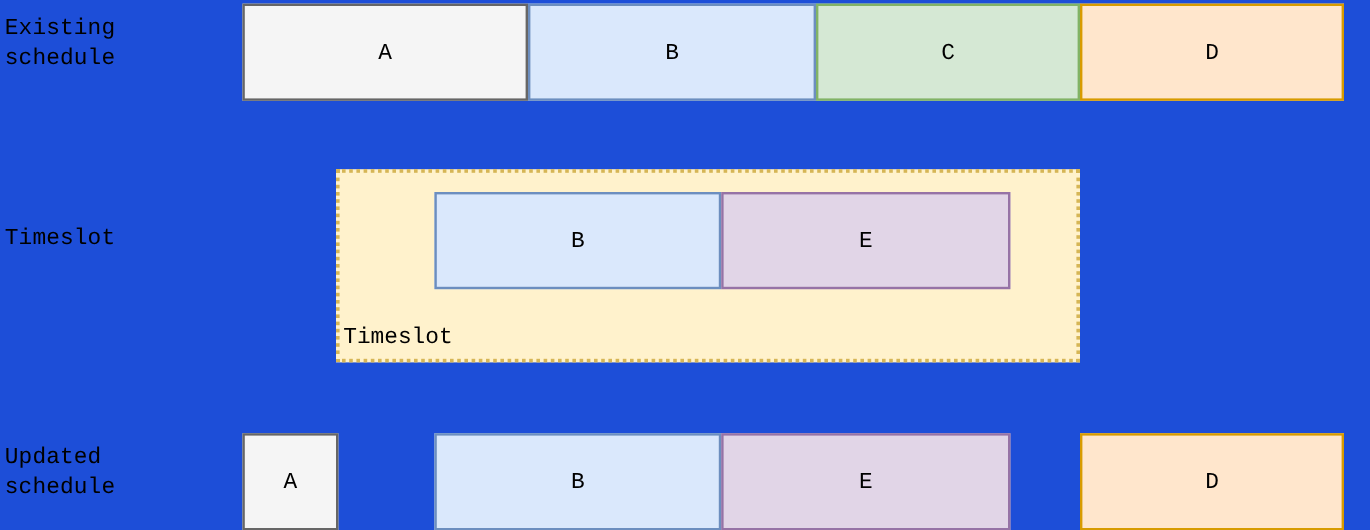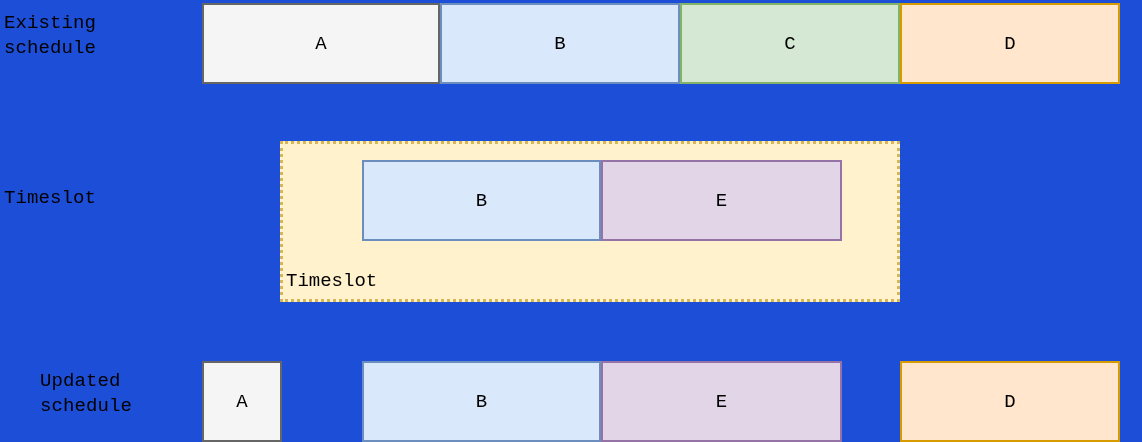--- a/index.html
+++ b/index.html
@@ -61,19 +61,19 @@
 schedule</div>
     <div class="block" style="left: 202px; top: 3px; width: 238px; height: 81px; background: rgb(245, 245, 245); border-color: rgb(102, 102, 102);">A</div>
     <div class="block" style="left: 440px; top: 3px; width: 240px; height: 81px; background: rgb(218, 232, 252); border-color: rgb(108, 142, 191);">B</div>
     <div class="block" style="left: 680px; top: 3px; width: 220px; height: 81px; background: rgb(213, 232, 212); border-color: rgb(130, 179, 102);">C</div>
     <div class="block" style="left: 900px; top: 3px; width: 220px; height: 81px; background: rgb(255, 230, 204); border-color: rgb(215, 155, 0);">D</div>
     <div class="row-label" style="left: 4px; top: 186px;">Timeslot</div>
     <div class="timeslot-box" style="left: 280px; top: 141px; width: 620px; height: 161px; background: rgb(255, 242, 204); border-color: rgb(214, 182, 86);"></div>
     <div class="timeslot-caption" style="left: 286px; top: 254px; margin-top: 16px;">Timeslot</div>
     <div class="block" style="left: 362px; top: 160px; width: 239px; height: 81px; background: rgb(218, 232, 252); border-color: rgb(108, 142, 191);">B</div>
     <div class="block" style="left: 601px; top: 160px; width: 241px; height: 81px; background: rgb(225, 213, 231); border-color: rgb(150, 115, 166);">E</div>
-    <div class="row-label" style="left: 4px; top: 369px; margin-left: 36px;">Updated
+    <div class="row-label" style="left: 4px; top: 369px;">Updated
 schedule</div>
     <div class="block" style="left: 202px; top: 361px; width: 80px; height: 81px; background: rgb(245, 245, 245); border-color: rgb(102, 102, 102);">A</div>
     <div class="block" style="left: 362px; top: 361px; width: 239px; height: 81px; background: rgb(218, 232, 252); border-color: rgb(108, 142, 191);">B</div>
     <div class="block" style="left: 601px; top: 361px; width: 241px; height: 81px; background: rgb(225, 213, 231); border-color: rgb(150, 115, 166);">E</div>
     <div class="block" style="left: 900px; top: 361px; width: 220px; height: 81px; background: rgb(255, 230, 204); border-color: rgb(215, 155, 0);">D</div>
   </div>
 
 </body></html>

